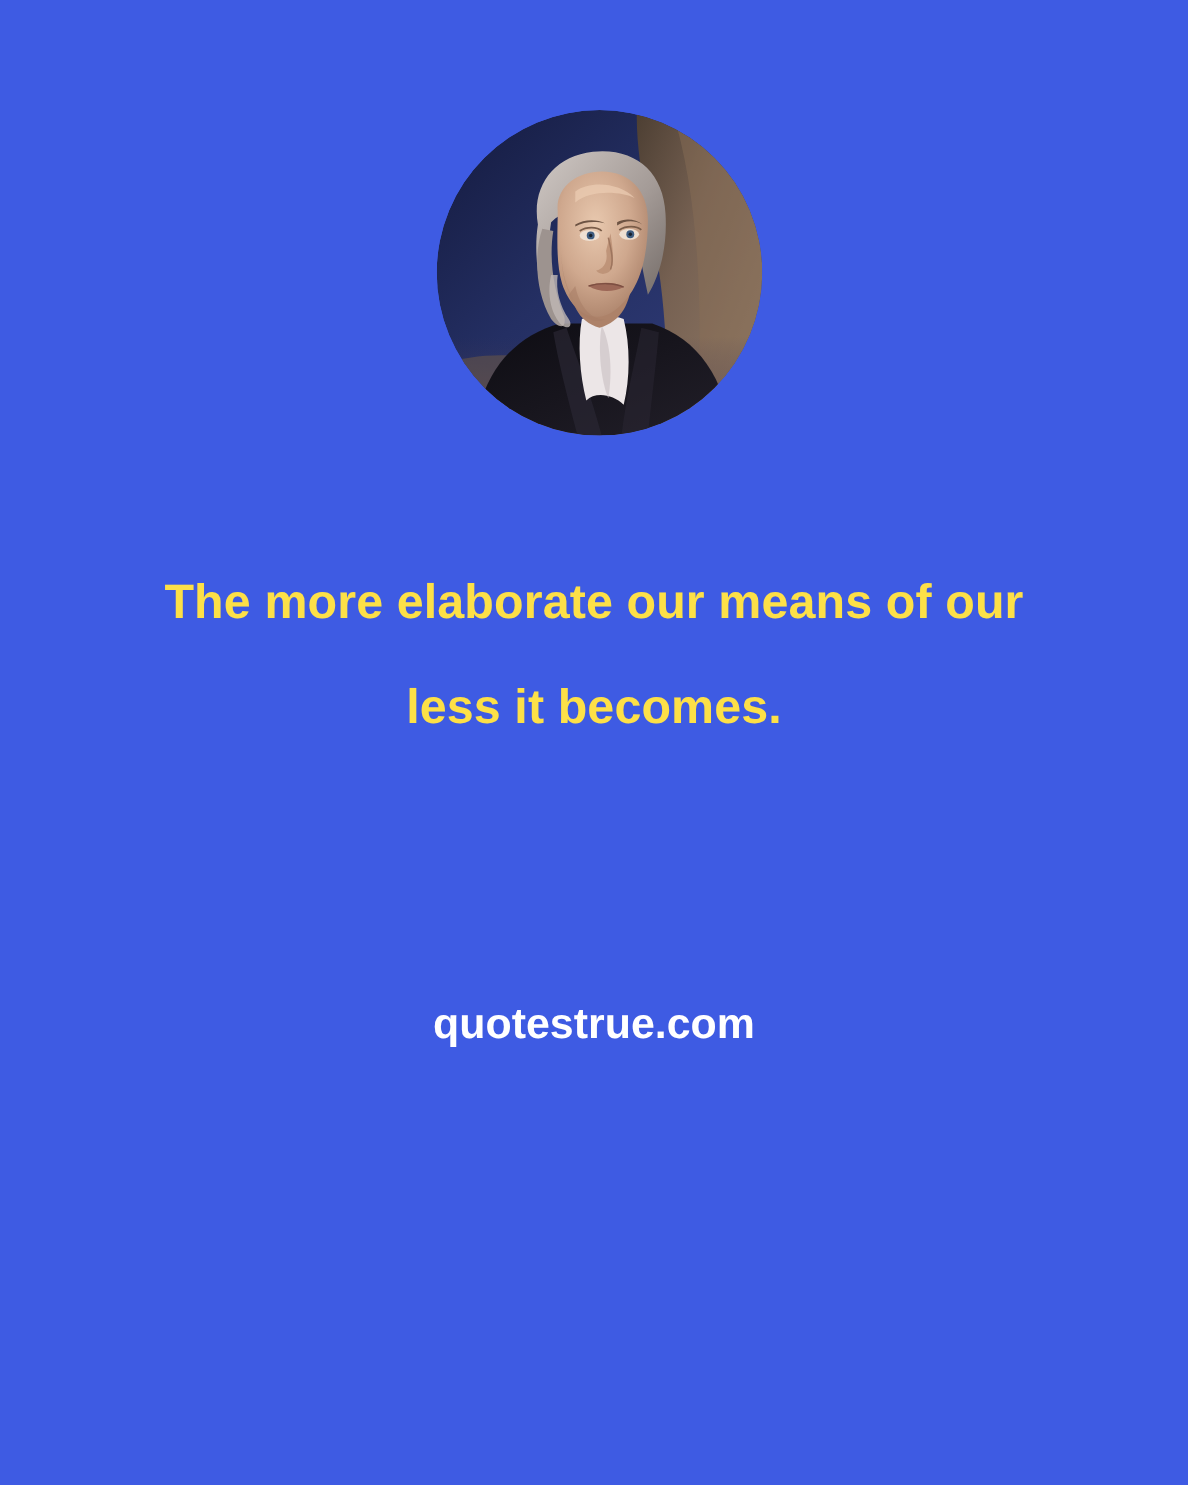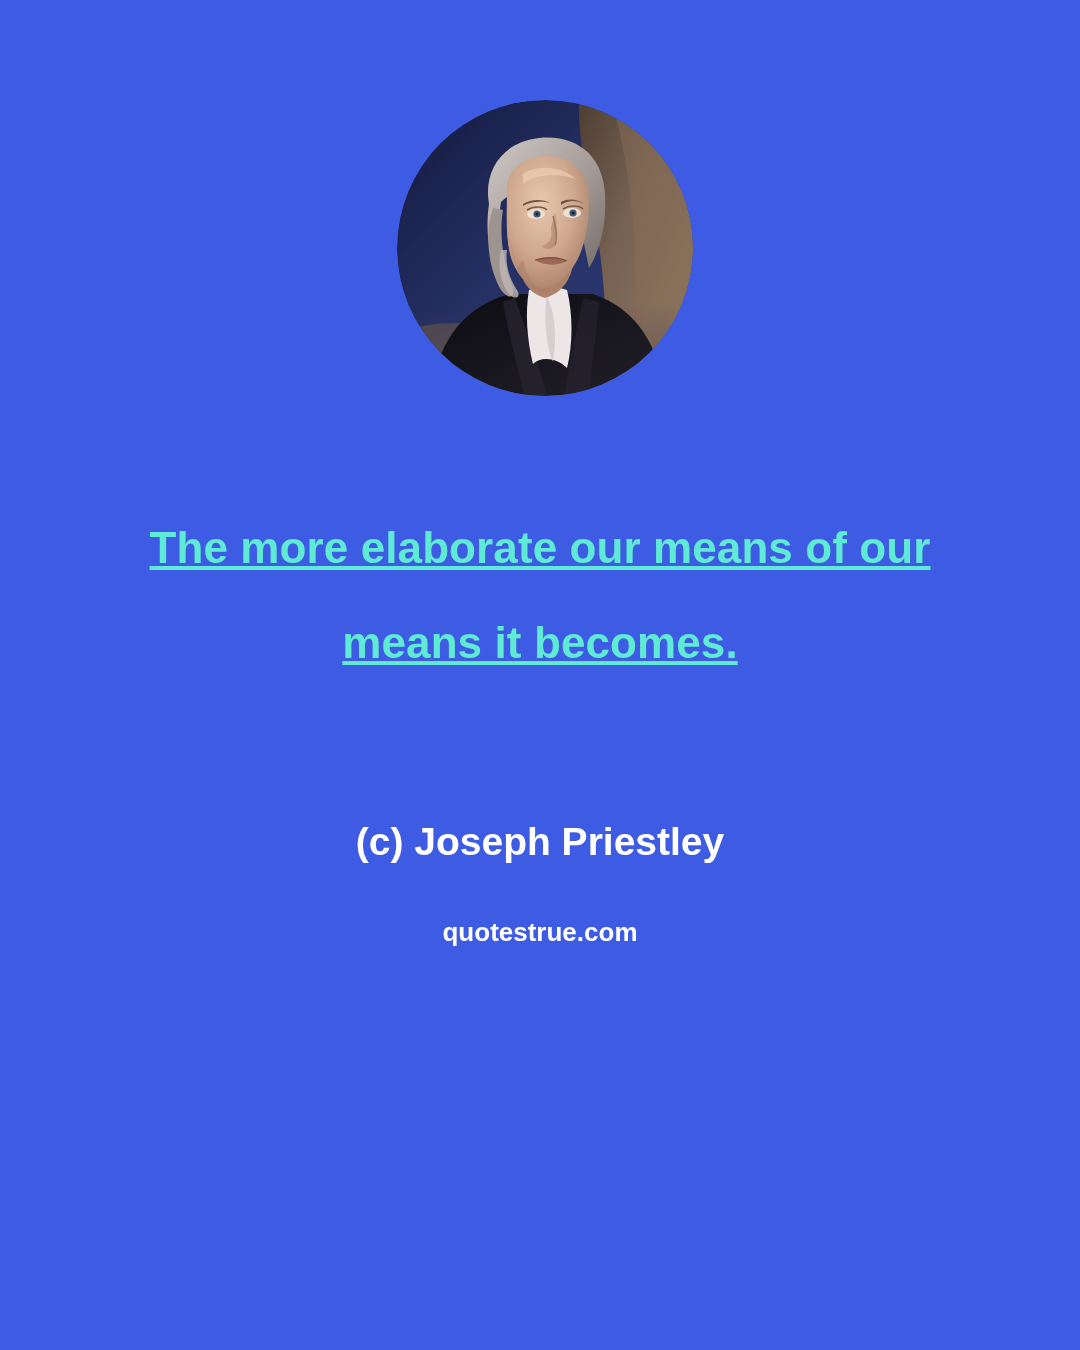--- a/index.html
+++ b/index.html
@@ -49,27 +49,26 @@
   
   .quote-block {
     position: absolute;
     left: 0;
     top: 500px;
     width: 1080px;
     text-align: center;
   }
   .quote-line {
     display: block;
-    color: #5eead4;
+    color: #fde047;
     font-size: 44px;
     font-weight: 600;
     line-height: 95px;
     letter-spacing: 0.1px;
     white-space: nowrap;
-    text-decoration: underline;
   }
 
   
   .attribution {
     position: absolute;
     left: 0;
     top: 816px;
     width: 1080px;
     text-align: center;
     color: #ffffff;
@@ -80,21 +79,21 @@
   }
 
   
   .source-site {
     position: absolute;
     left: 0;
     top: 906px;
     width: 1080px;
     text-align: center;
     color: #ffffff;
-    font-size: 26px;
+    font-size: 39px;
     font-weight: 600;
     line-height: 52px;
     white-space: nowrap;
   }
 </style>
 </head>
 <body>
 
 <div class="card">
 
@@ -194,20 +193,19 @@
           <path d="M126 160 C130 180 142 192 154 190 C142 196 126 186 120 168 Z" fill="#a77e66" opacity="0.55"></path>
 
           <path d="M114 122 C112 142 116 160 124 172 C116 158 112 140 114 122 Z" fill="#a87f67" opacity="0.5"></path>
         </g>
       </svg>
     </div>
   </div>
 
   <div class="quote-block">
     <span class="quote-line">The more elaborate our means of our</span>
-    <span class="quote-line">means it becomes.</span>
+    <span class="quote-line">less it becomes.</span>
   </div>
 
-  <div class="attribution">(c) Joseph Priestley</div>
 
   <div class="source-site">quotestrue.com</div>
 
 </div>
 
 </body></html>

